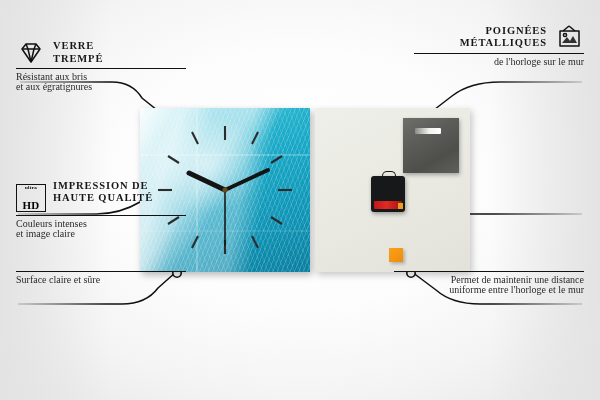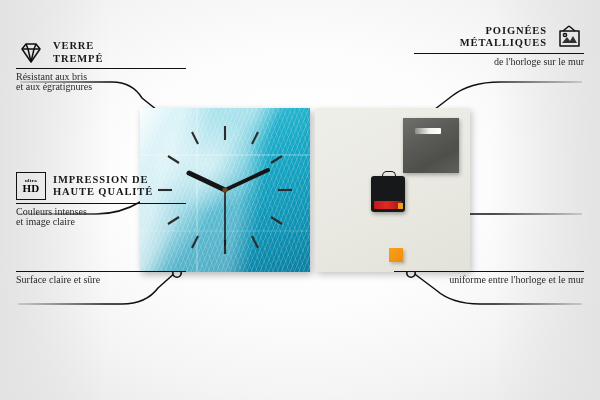--- a/index.html
+++ b/index.html
@@ -197,21 +197,21 @@
     </div>
     <div class="rule"></div>
     <div class="sub">
       <div>Résistant aux bris</div>
       <div>et aux égratignures</div>
     </div>
   </div>
 
   <div class="feat" style="left:16px;top:172px;width:170px;">
     <div class="head">
-      <div class="ico" style="width:28px;height:26px;border:1.6px solid #111;display:flex;flex-direction:column;align-items:center;justify-content:center;line-height:1;">
+      <div class="ico" style="width:28px;height:26px;border:1.6px solid #111;display:flex;flex-direction:column;align-items:center;justify-content:space-between;line-height:1;margin-top:12px;">
         <span style="font-size:5px;font-weight:bold;letter-spacing:.3px;">ultra</span>
         <span style="font-size:11px;font-weight:bold;letter-spacing:.3px;">HD</span>
       </div>
       <div class="titles">
         <div>IMPRESSION DE</div>
         <div>HAUTE QUALITÉ</div>
       </div>
     </div>
     <div class="rule"></div>
     <div class="sub">
@@ -246,17 +246,18 @@
     <div class="rule"></div>
     <div class="sub">
       <div>de l'horloge sur le mur</div>
     </div>
   </div>
 
 
   <div class="feat right" style="left:394px;top:268px;width:190px;">
     <div class="rule"></div>
     <div class="sub">
+      <div>Permet de maintenir une distance</div>
       <div>uniforme entre l'horloge et le mur</div>
     </div>
   </div>
 
 </div>
 
 </body></html>

